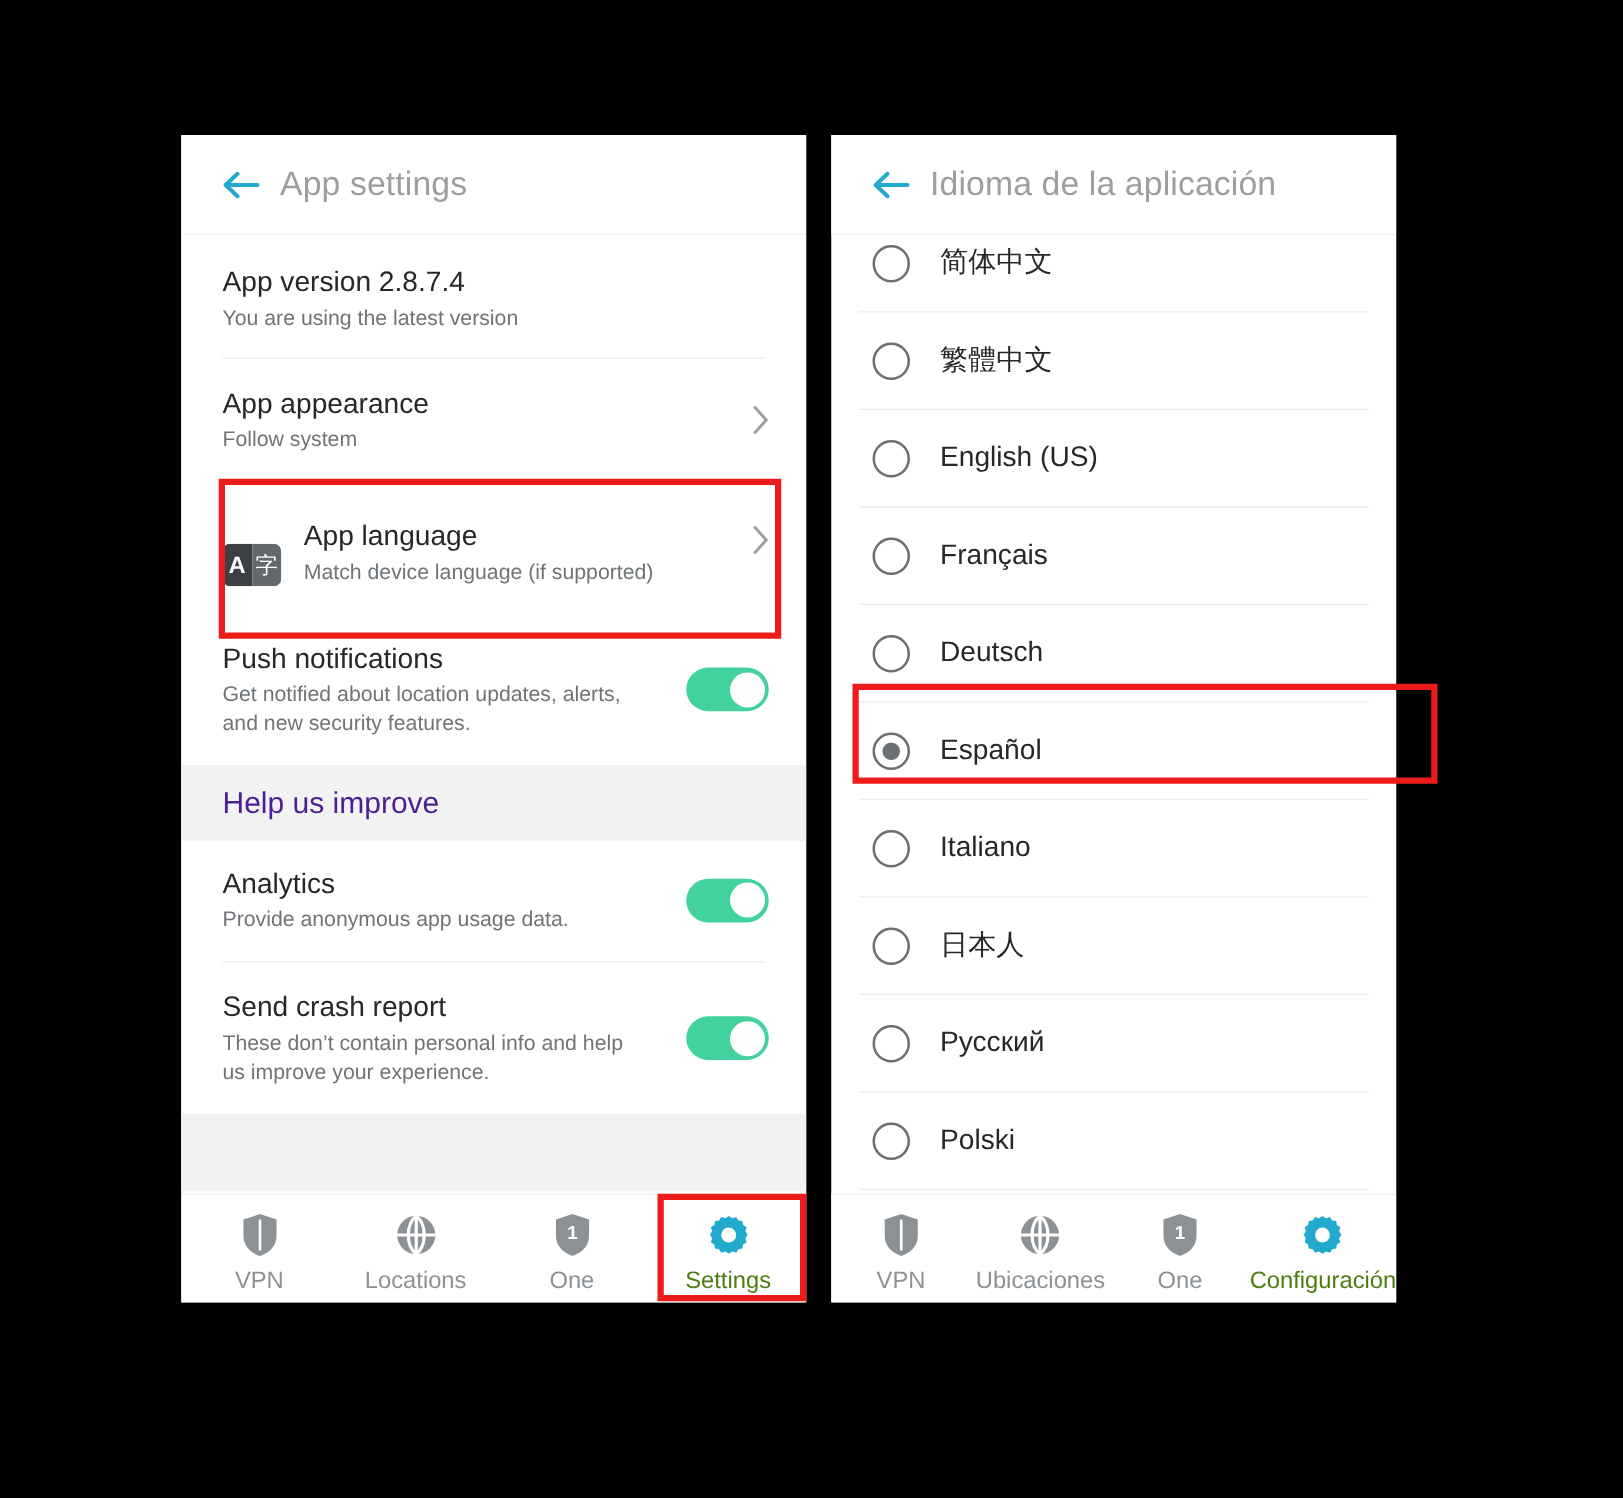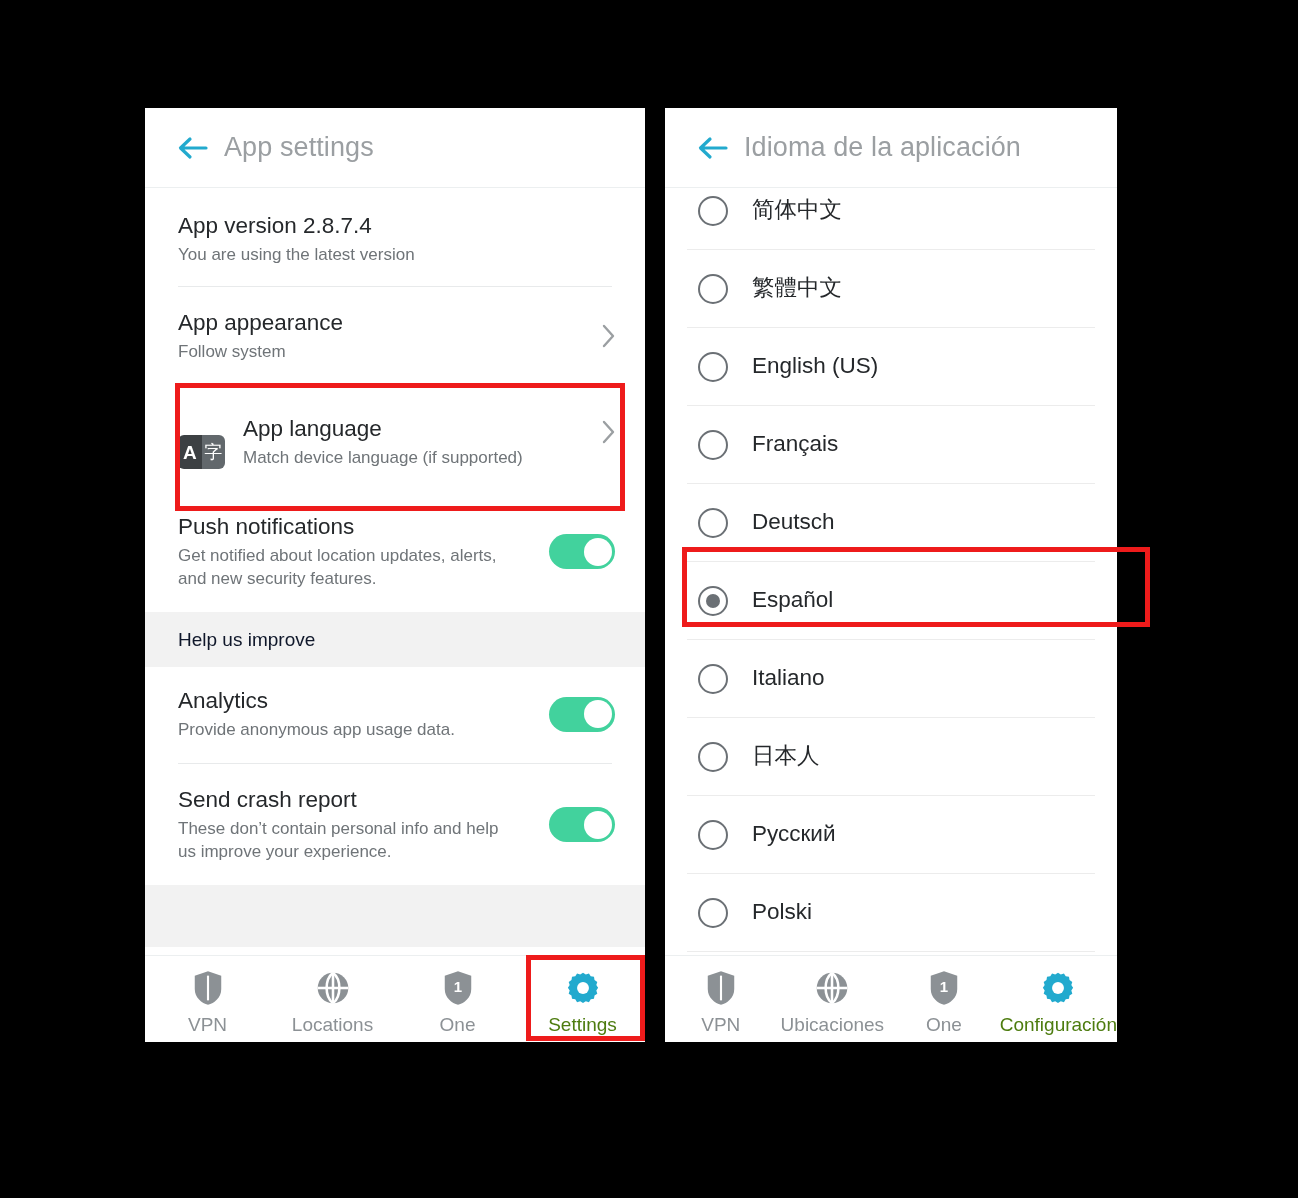--- a/index.html
+++ b/index.html
@@ -108,22 +108,22 @@
     top: 3.5px; right: 3.5px;
     width: 28px; height: 28px;
     border-radius: 50%;
     background: #ffffff;
   }
 
   
   .section-head {
     background: #f2f2f2;
     padding: 17px 33px 16px 33px;
-    font-size: 19px;
-    color: #0f172a;
+    font-size: 24px;
+    color: #4c1d95;
   }
   .filler { background: #f2f2f2; }
 
   
   .radio-row {
     display: flex;
     align-items: center;
     padding: 0 30px 0 33px;
     height: 77px;
     text-align: center;

